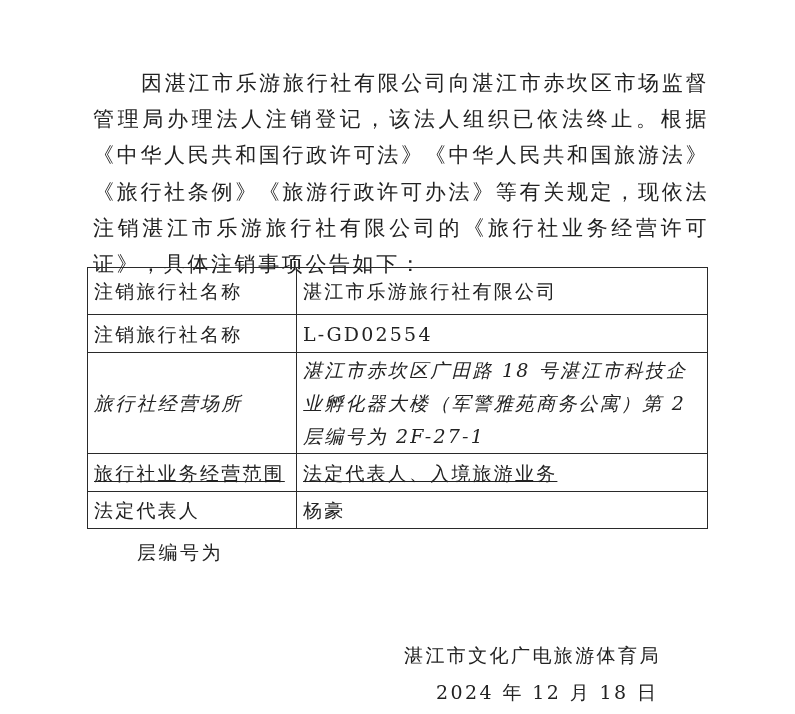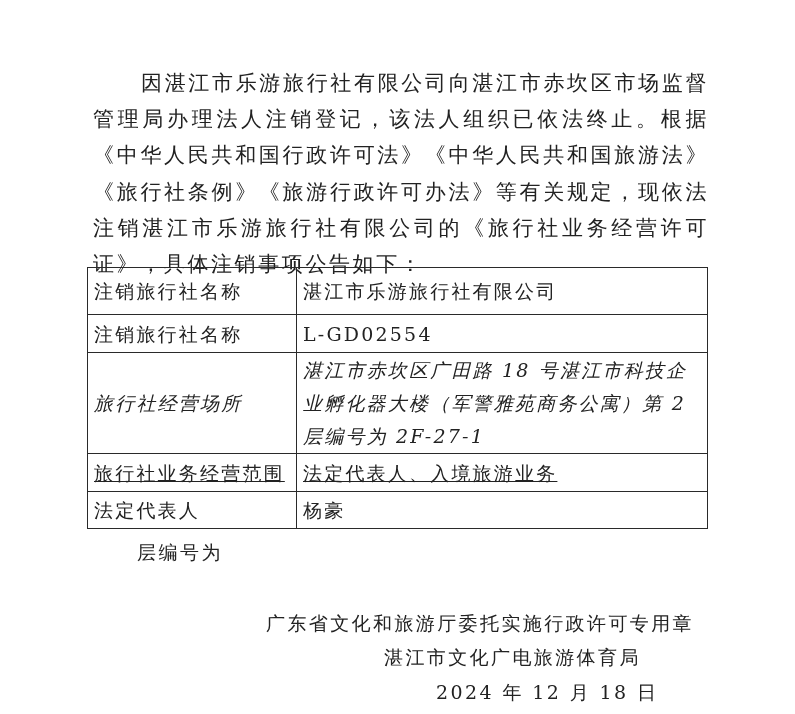--- a/index.html
+++ b/index.html
@@ -64,21 +64,21 @@
       line-height: 28px;
     }
     .sig {
       position: absolute;
       font-size: 19px;
       letter-spacing: 2.4px;
       line-height: 28px;
       white-space: nowrap;
     }
     .sig.stamp { left: 266px; top: 577px; }
-    .sig.org   { left: 384px; top: 611px; }
+    .sig.org   { left: 404px; top: 611px; font-family: Liberation Mono, monospace; }
     .sig.date  { left: 436px; top: 646px; }
   </style>
 </head>
 <body>
 
 <div class="page">
 
   <p class="para">因湛江市乐游旅行社有限公司向湛江市赤坎区市场监督管理局办理法人注销登记，该法人组织已依法终止。根据《中华人民共和国行政许可法》《中华人民共和国旅游法》《旅行社条例》《旅游行政许可办法》等有关规定，现依法注销湛江市乐游旅行社有限公司的《旅行社业务经营许可证》，具体注销事项公告如下：</p>
 
   <table class="info">
@@ -101,17 +101,16 @@
     </tr>
     <tr class="r5">
       <td class="label">法定代表人</td>
       <td class="value">杨豪</td>
     </tr>
   </tbody>
     </table>
 
   <div class="closing">层编号为</div>
 
-  <div class="sig stamp">广东省文化和旅游厅委托实施行政许可专用章</div>
   <div class="sig org">湛江市文化广电旅游体育局</div>
   <div class="sig date">2024 年 12 月 18 日</div>
 
 </div>
 
 </body></html>

